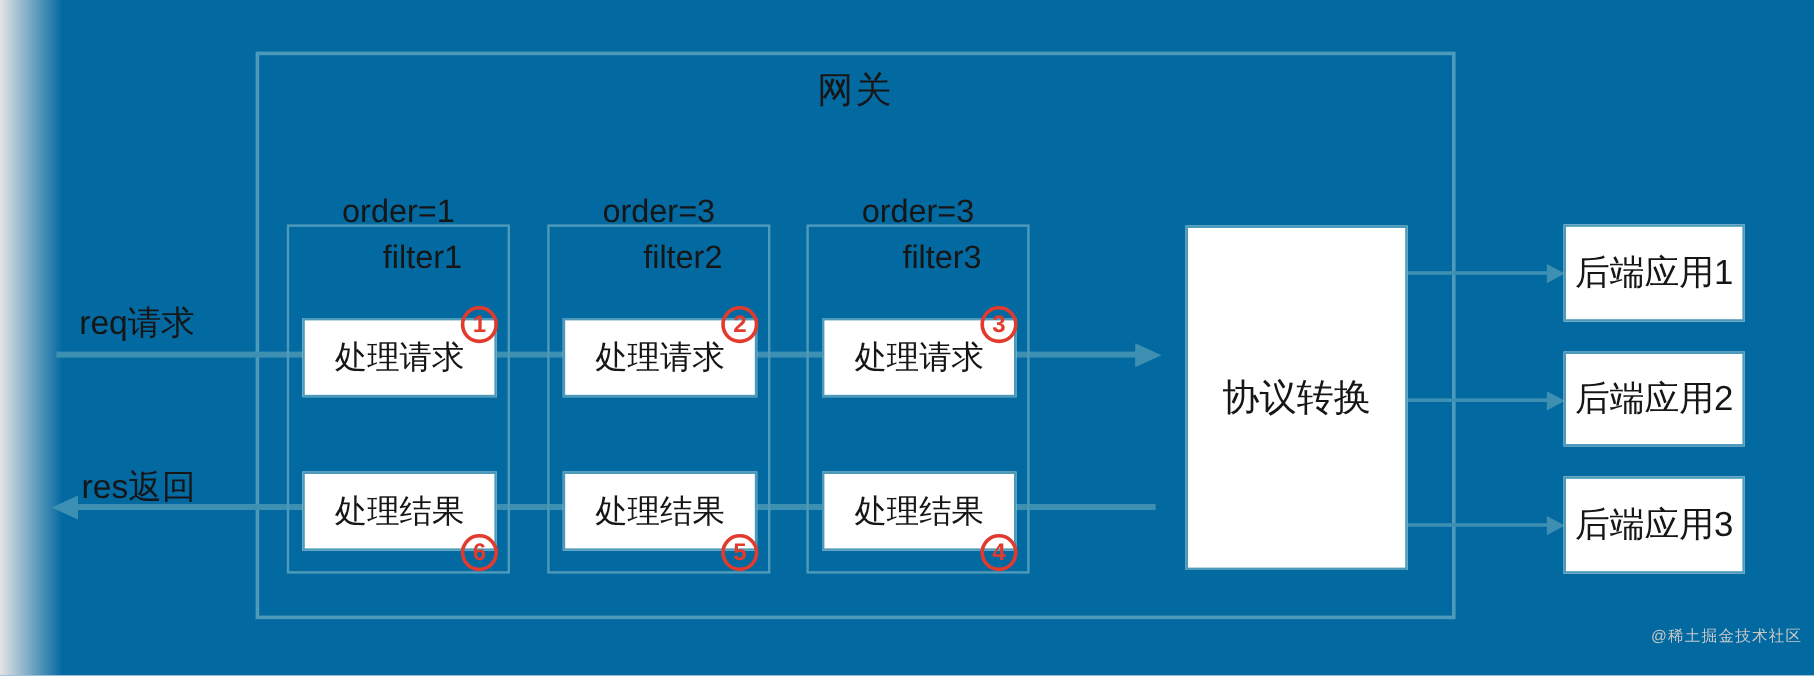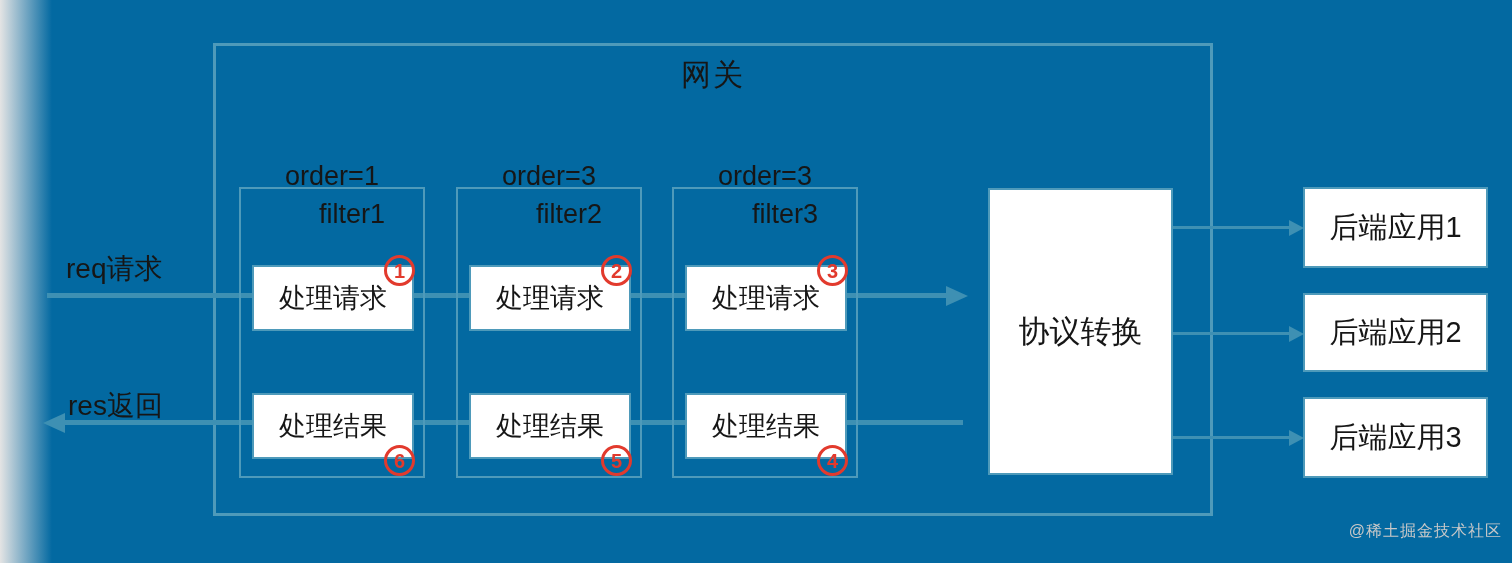--- a/index.html
+++ b/index.html
@@ -56,21 +56,21 @@
   }
   .badge-top{top:-12px;right:-3px}
   .badge-bottom{bottom:-19px;right:-3px}
   .protocol-box{
     position:absolute;left:988px;top:188px;width:185px;height:287px;
     border:2px solid #4e9aba;box-sizing:border-box;background:#fff;
     display:flex;align-items:center;justify-content:center;
     font-size:31px;font-weight:500;z-index:3;white-space:nowrap;
   }
   .backend-box{
-    position:absolute;left:1303px;width:185px;
+    position:absolute;left:1303px;width:151px;
     border:2px solid #4e9aba;box-sizing:border-box;background:#fff;
     display:flex;align-items:center;justify-content:center;
     font-size:29px;font-weight:500;z-index:3;white-space:nowrap;
   }
   .b1{top:187px;height:81px}
   .b2{top:293px;height:79px}
   .b3{top:397px;height:81px}
   
   .hline{position:absolute;background:#3e90b3;z-index:2;}
   .req-line{left:47px;top:293px;width:901px;height:5px;}
@@ -95,21 +95,21 @@
   }
   .bh1{top:220px}.bh2{top:326px}.bh3{top:430px}
   
   .flow-label{
     position:absolute;font-size:28px;font-weight:500;white-space:nowrap;z-index:4;
   }
   .req-label{left:66px;top:250px;text-align:center;}
   .res-label{left:68px;top:377px;margin-top:10px;}
   .watermark{
     position:absolute;right:10px;top:521px;
-    font-size:16px;color:#c8c8c8;letter-spacing:1px;z-index:4;
+    font-size:13px;color:#c8c8c8;letter-spacing:1px;z-index:4;
   }
 </style>
 </head>
 <body>
 
 <div class="stage">
   <div class="edge-fade"></div>
 
   <div class="gateway-box"></div>
   <div class="gateway-title">网关</div>

